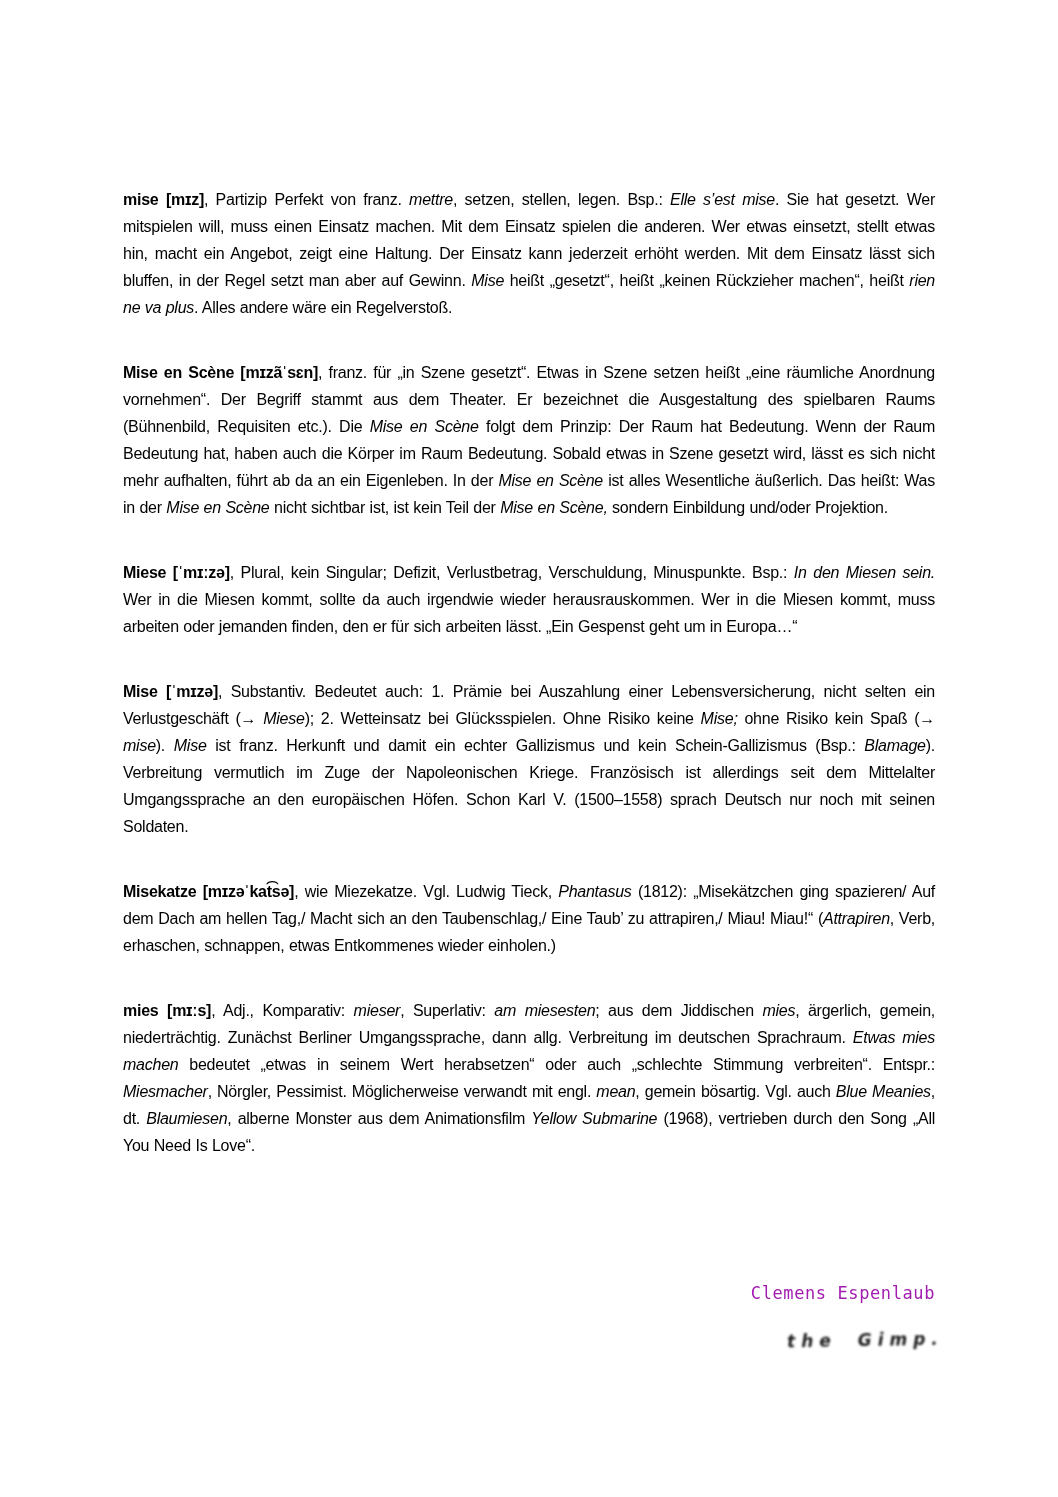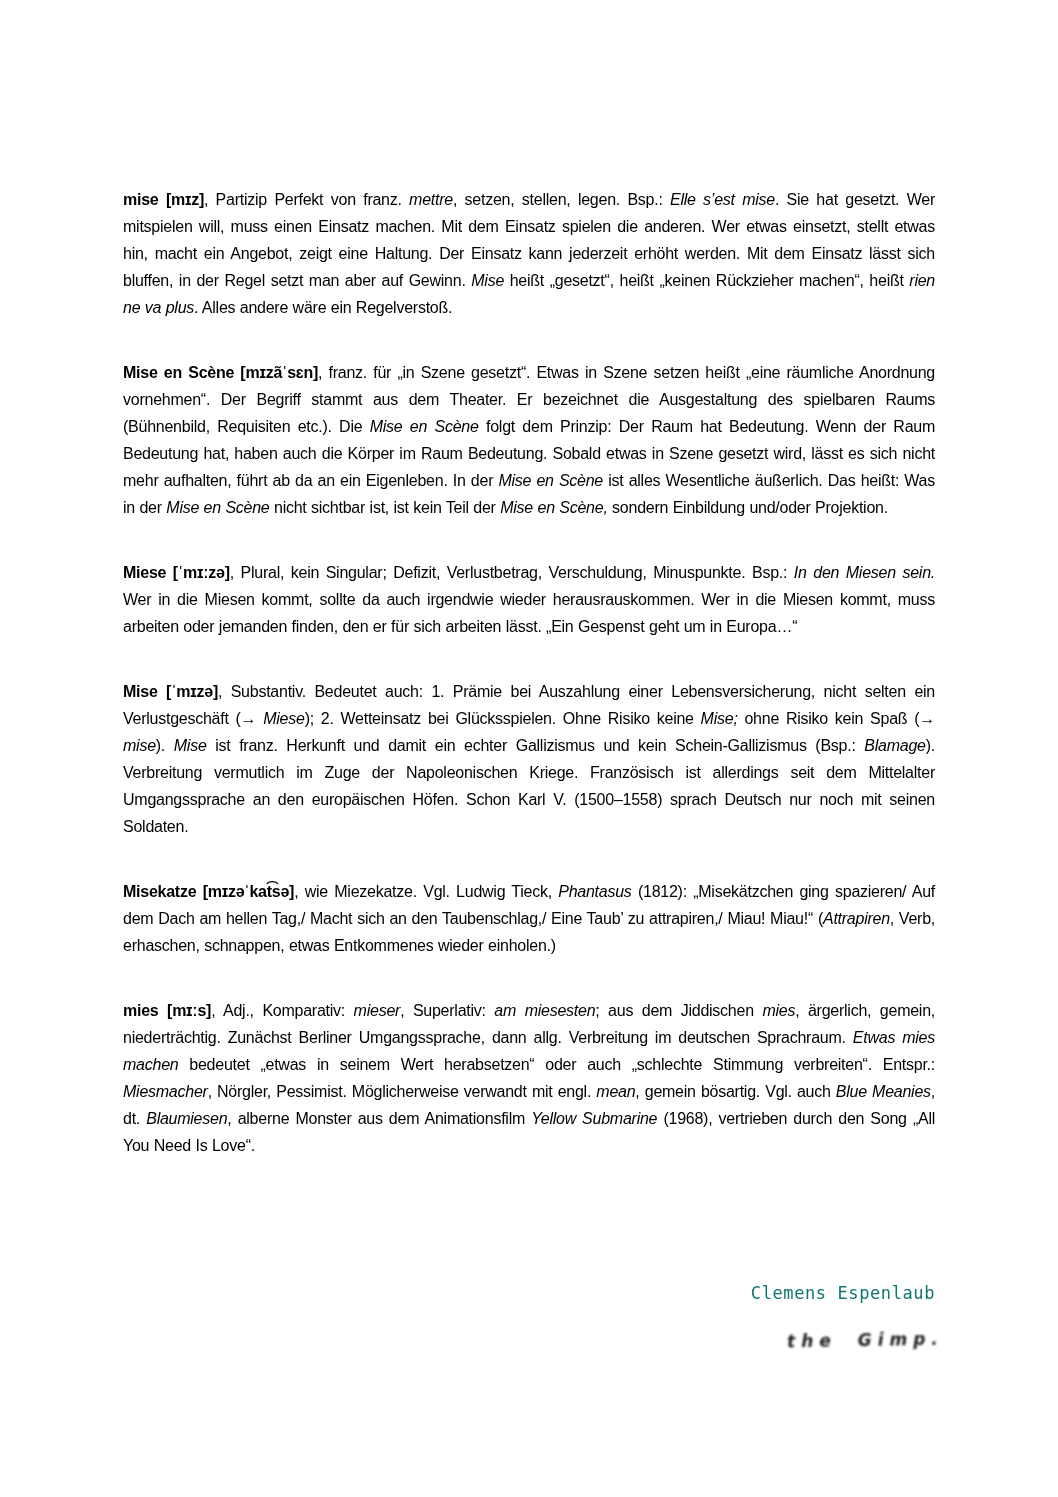--- a/index.html
+++ b/index.html
@@ -39,21 +39,21 @@
   .entry .b { font-weight: bold; }
   .entry .i { font-style: italic; }
   .entry .n { font-weight: normal; font-style: normal; }
   .signature {
     position: absolute;
     top: 1283px;
     right: 123px;
     font-family: "DejaVu Sans Mono", "Liberation Mono", monospace;
     font-size: 17px;
     letter-spacing: 0.6px;
-    color: #0f766e;
+    color: #a21caf;
     white-space: nowrap;
   }
   .stamp {
     position: absolute;
     top: 1330px;
     right: 114px;
     font-family: "DejaVu Sans", sans-serif;
     font-style: italic;
     font-weight: bold;
     font-size: 17px;

